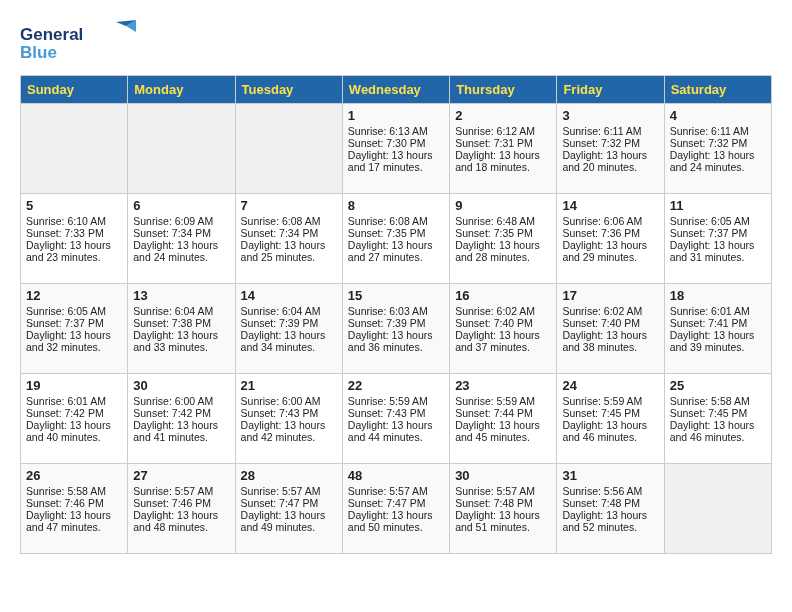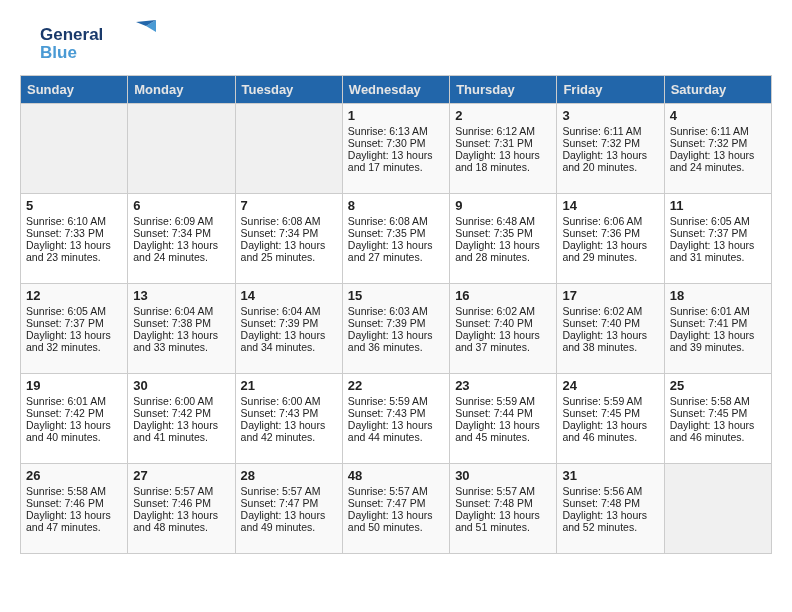--- a/index.html
+++ b/index.html
@@ -8,21 +8,20 @@
       background: #fff;
       width: 792px;
       min-height: 612px;
       padding: 20px;
     }
     .header {
       display: flex;
       justify-content: space-between;
       align-items: center;
       margin-bottom: 10px;
-      margin-left: 20px;
     }
     .logo {
       display: flex;
       flex-direction: column;
       align-items: flex-start;
     }
     .logo-wrapper {
       display: flex;
       align-items: center;
       gap: 4px;
@@ -39,21 +38,21 @@
       font-size: 16px;
       color: #333;
     }
     table {
       width: 100%;
       border-collapse: collapse;
       table-layout: fixed;
     }
     thead tr th {
       background-color: #2266aa;
-      color: #e5e5e5;
+      color: #fde047;
       text-align: left;
       padding: 6px 6px;
       font-size: 13px;
       border: 1px solid #ccc;
     }
     tbody tr td {
       vertical-align: top;
       border: 1px solid #ccc;
       padding: 4px 5px;
       font-size: 10.5px;

